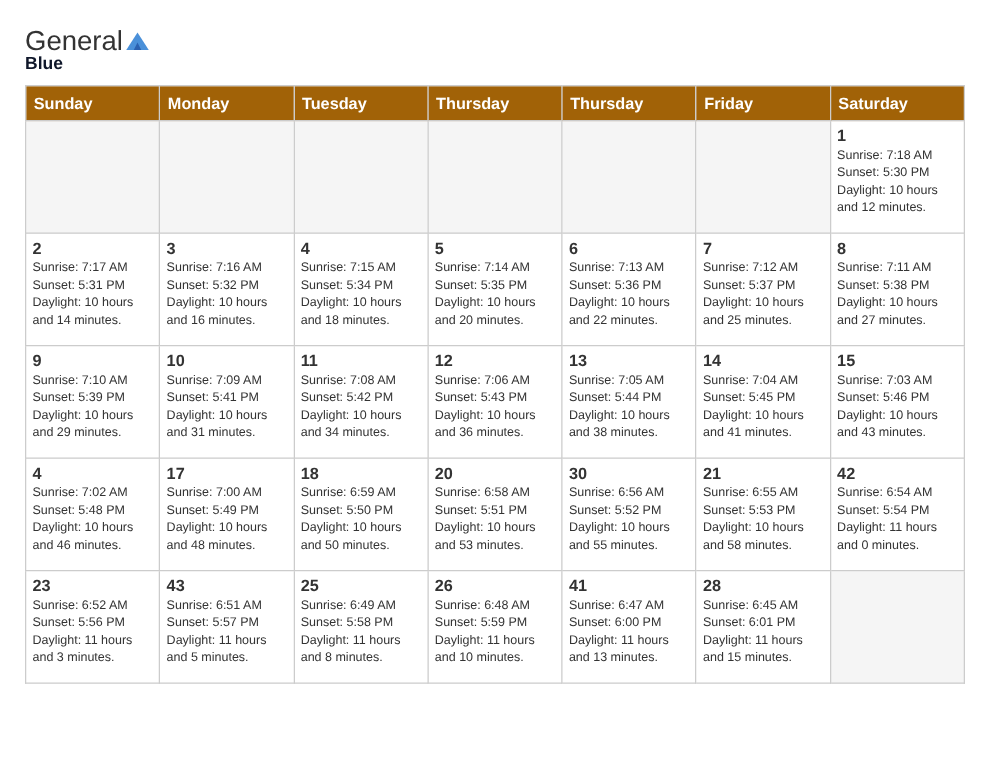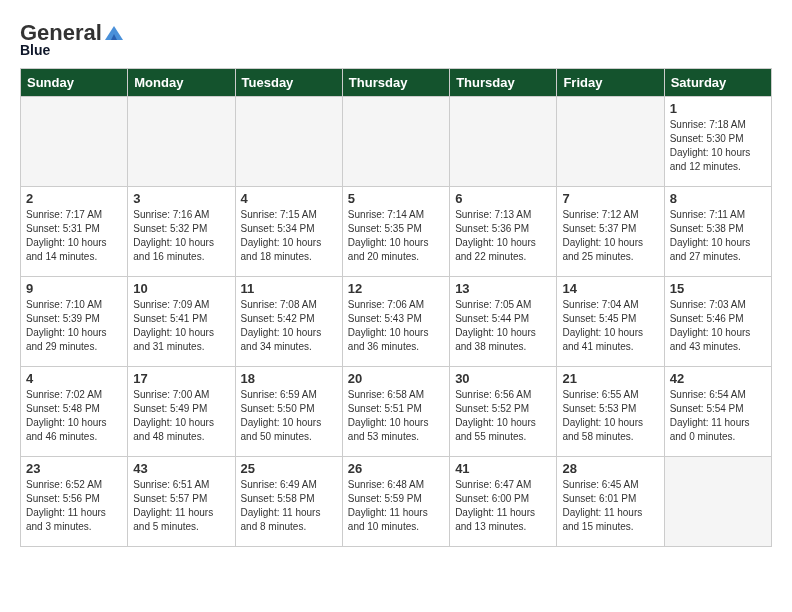--- a/index.html
+++ b/index.html
@@ -30,21 +30,21 @@
     .location {
       font-size: 16px;
       color: #555;
     }
     .calendar {
       width: 100%;
       border-collapse: collapse;
       table-layout: fixed;
     }
     .calendar th {
-      background-color: #14532d;
+      background-color: #a16207;
       color: #fff;
       font-size: 13px;
       font-weight: bold;
       text-align: left;
       padding: 6px 6px;
       border: 1px solid #ccc;
     }
     .calendar td {
       border: 1px solid #ccc;
       vertical-align: top;
@@ -68,21 +68,21 @@
       line-height: 1.4;
       color: #333;
     }
   </style>
 </head>
 <body>
 
 <div class="header">
   <div class="logo">
     <div style="display:flex;align-items:center;">
-      <span style="font-size:22px;font-weight:bold;color:#333;">General</span>
+      <span style="font-size:22px;font-weight:normal;color:#333;">General</span>
       <svg width="22" height="18" viewBox="0 0 22 18" style="margin: 0 1px;">
         <polygon points="2,16 11,2 20,16" fill="#4a90d9"></polygon>
         <polygon points="8,16 14,16 11,10" fill="#2a60b0"></polygon>
       </svg>
     </div>
     <span style="font-size:14px;font-weight:bold;color:#0f172a;margin-top:-4px;">Blue</span>
   </div>
   <div class="title-block">
     <div class="month-title"></div>
     <div class="location"></div>

